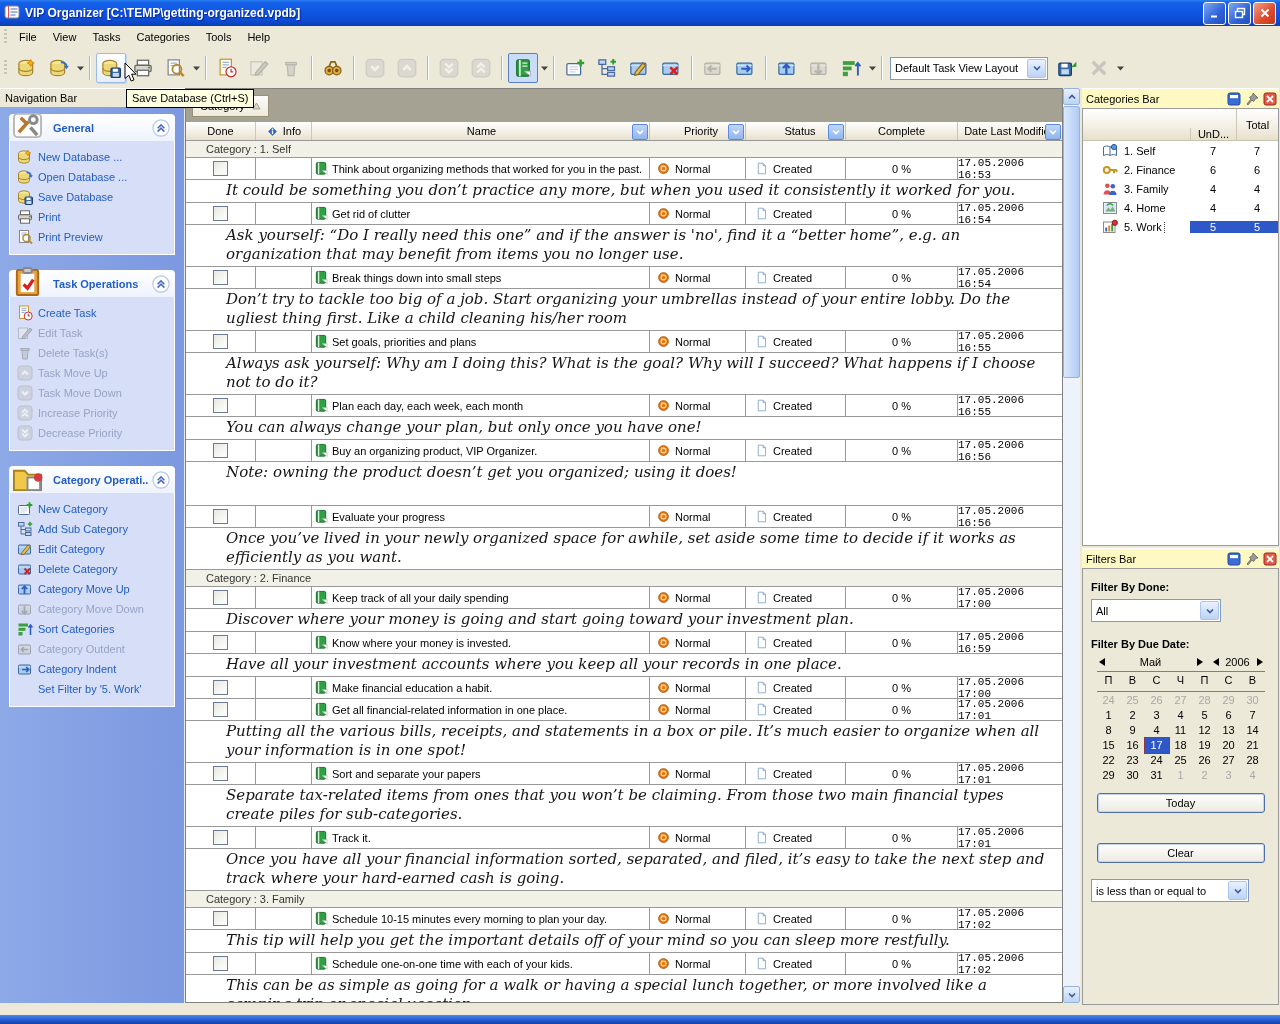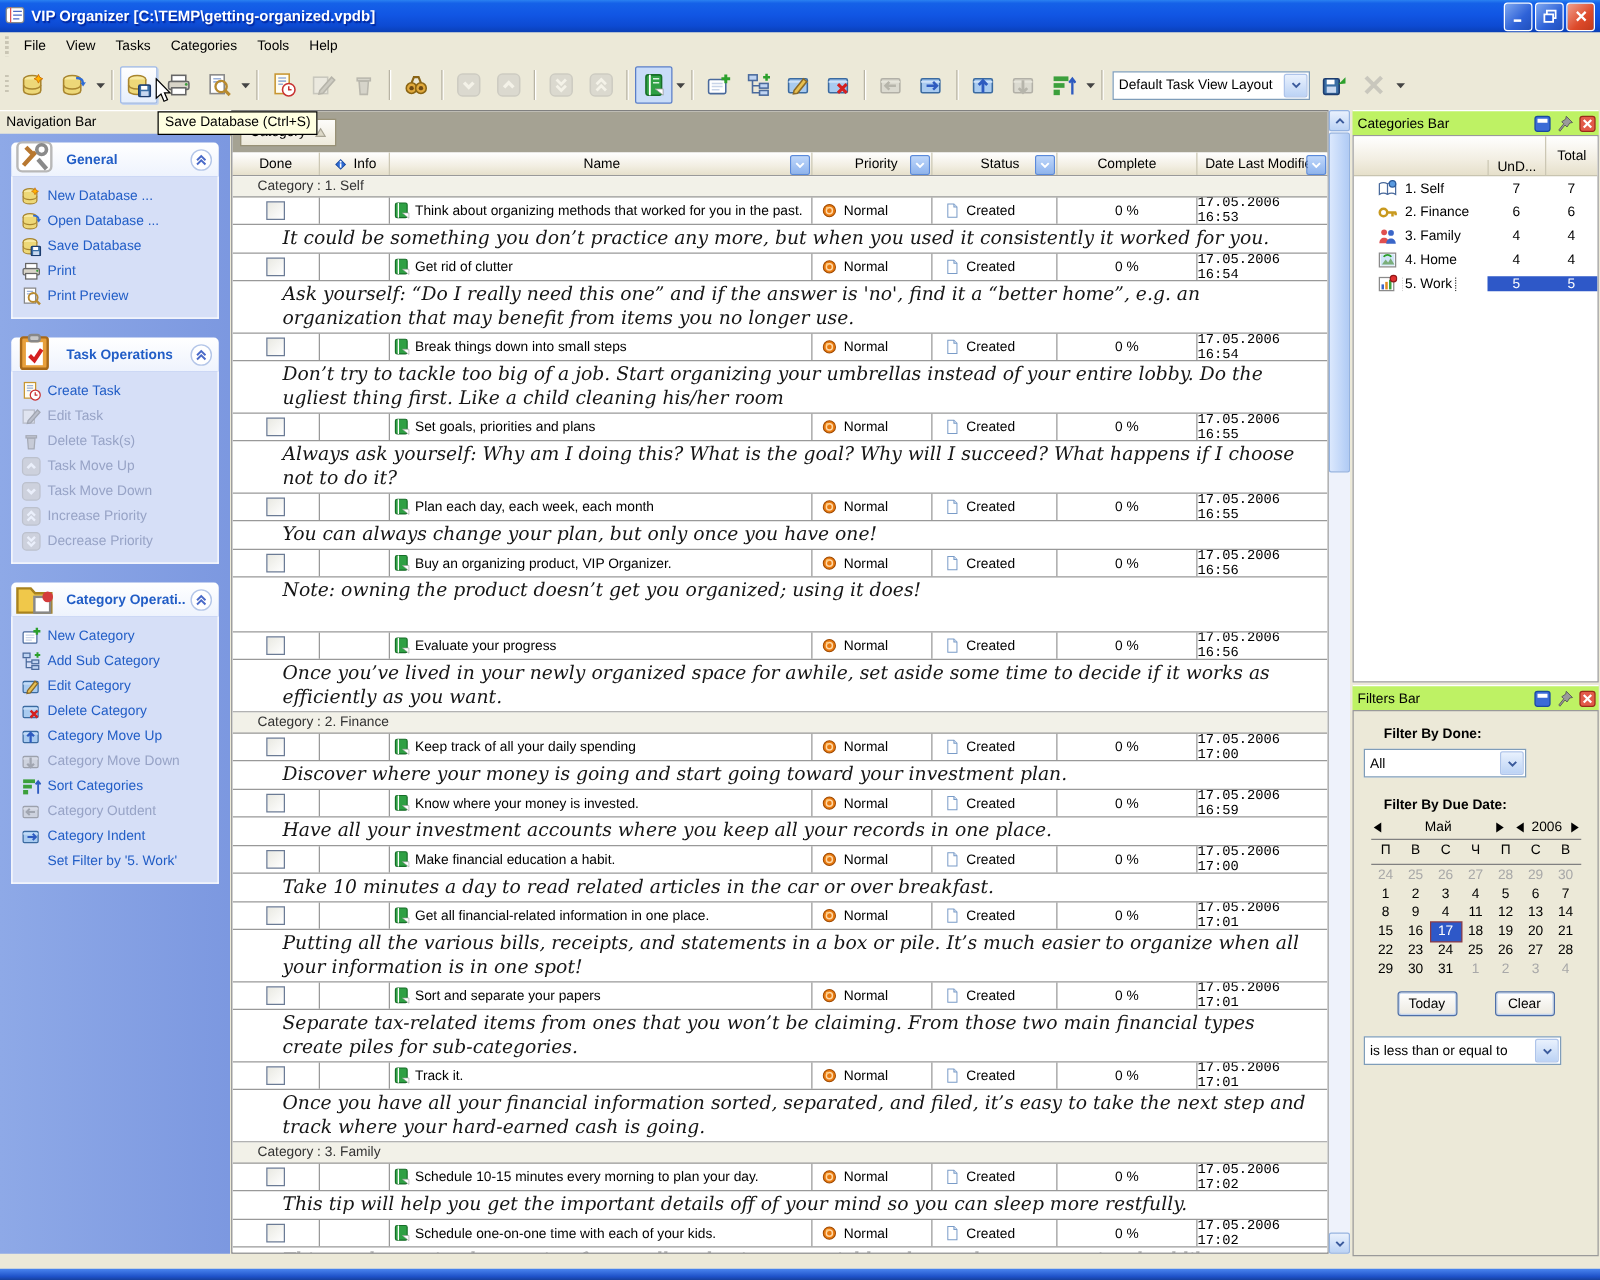--- a/index.html
+++ b/index.html
@@ -71,52 +71,52 @@
   .nrow{border-bottom:1px solid #999;padding:1px 12px 2px 40px;font-family:"DejaVu Serif",serif;font-style:italic;font-size:15px;line-height:19px;color:#151515;min-height:19px;}
   .nrow.tall{min-height:40px;}
 
   
   .vscroll{position:absolute;left:1063px;top:88px;width:17px;height:915px;background:#eef2fb;box-sizing:border-box;}
   .sbtn{position:absolute;left:0;width:17px;height:17px;box-sizing:border-box;border:1px solid #95b3e0;border-radius:2px;background:linear-gradient(#e9f1fd,#bcd3f5);display:flex;align-items:center;justify-content:center;}
   .sthumb{position:absolute;left:0;top:18px;width:17px;height:272px;box-sizing:border-box;border:1px solid #95b3e0;border-radius:2px;background:linear-gradient(90deg,#dbe8fd,#b0cbf5);}
 
   
   .sidebar{position:absolute;left:1082px;width:197px;display:flex;flex-direction:column;}
-  .sbar-hdr{flex:0 0 19px;display:flex;align-items:center;background:#bef264;border-top:1px solid #fff;padding:0 2px 0 4px;font-size:11px;}
+  .sbar-hdr{flex:0 0 19px;display:flex;align-items:center;background:#fef9c3;border-top:1px solid #fff;padding:0 2px 0 4px;font-size:11px;}
   .hbtn{width:15px;height:15px;margin-left:3px;display:flex;align-items:center;justify-content:center;}
   .catcontent{flex:1;background:#fff;border:1px solid #9a9a9a;display:flex;flex-direction:column;overflow:hidden;}
   .catcols{flex:0 0 18px;display:flex;background:linear-gradient(#ffffff,#f2eee2 60%,#e6e0cb);border-bottom:1px solid #c8c4b0;font-size:11px;}
   .ccol{display:flex;align-items:center;justify-content:center;box-sizing:border-box;}
   .ccol.nm{flex:1;}
   .ccol.und{width:46px;border-left:1px solid #ccc7b4;margin-top:19px;}
   .ccol.tot{width:42px;border-left:1px solid #ccc7b4;}
   .catrow{display:flex;align-items:center;height:19px;font-size:11px;}
   .catrow .cicon{width:16px;height:16px;margin:0 4px 0 19px;flex:0 0 16px;}
   .catrow .clabel{flex:1;white-space:nowrap;overflow:hidden;}
   .catrow .clabel span{padding:1px 2px;}
   .catrow .cund{width:46px;text-align:center;}
   .catrow .ctot{width:42px;text-align:center;}
   .catrow.sel .cund,.catrow.sel .ctot{background:#2e58c8;color:#fff;}
   .catrow.sel .clabel span{outline:1px dotted #444;}
 
   .filtcontent{flex:1;background:#ECE9D8;border:1px solid #9a9a9a;padding:8px 8px 0 8px;box-sizing:border-box;overflow:hidden;}
-  .flabel{font-weight:bold;font-size:11px;margin:4px 0 6px 16px;}
+  .flabel{font-weight:bold;font-size:11px;margin:4px 0 6px 0;}
   .filtcontent .xpcombo{width:124px;}
   .condcombo{width:152px !important;margin-top:16px;}
   .cal{width:168px;margin:6px auto 0 auto;}
   .calnav{display:flex;align-items:center;font-size:11px;margin:0 2px;}
   .tri{width:0;height:0;border:4px solid transparent;display:inline-block;}
   .tri.l{border-right:6px solid #000;border-left:0;}
   .tri.r{border-left:6px solid #000;border-right:0;}
   .calline{border-top:1px solid #808080;margin:3px 0 1px 0;}
   .calrow{display:flex;}
   .calrow div{width:24px;height:15px;line-height:15px;text-align:center;font-size:11px;box-sizing:border-box;}
   .calrow .muted{color:#a8a8a8;}
   .calrow .selday{background:#2e58c8;color:#fff;box-shadow:0 0 0 1px #8c3a44;}
-  .calbtns{display:flex;justify-content:center;gap:30px;margin-top:10px;}
+  .calbtns{display:flex;justify-content:space-between;gap:30px;margin-top:10px;flex-direction:column;}
   .xbtn{min-width:48px;height:20px;font-size:11px;font-family:"Liberation Sans",sans-serif;background:linear-gradient(#ffffff,#ece9e0);border:1px solid #4e6fa8;border-radius:3px;box-shadow:inset 0 0 0 1px #c3d4ee;}
 
   
   .tooltip{position:absolute;left:126px;top:89px;height:15px;line-height:15px;padding:1px 5px;background:#ffffe1;border:1px solid #000;font-size:11px;z-index:50;white-space:nowrap;}
   .cursor{position:absolute;left:124px;top:62px;z-index:60;}
   .bottomstrip{position:absolute;left:0;bottom:0;width:1280px;height:9px;background:linear-gradient(#4a85f0,#1e51c8 70%,#16409e);}
 </style>
 </head>
 <body>
 
@@ -1049,21 +1049,20 @@
               <svg viewBox="0 0 16 16" width="13" height="13">
                 <path d="M4 1.5h6l3 3v10H4z" fill="#fff" stroke="#7a9cc8"></path>
                 <path d="M10 1.5v3h3" fill="#d8e4f4" stroke="#7a9cc8"></path>
               </svg>
             </span>
             <span>Created</span>
           </span>
           <span class="tcell c-complete">0 %</span>
           <span class="tcell c-date">17.05.2006 17:00</span>
         </div>
-        <div class="nrow">Take 10 minutes a day to read related articles in the car or over breakfast.</div>
         <div class="trow">
           <span class="tcell c-done">
             <span class="cb"></span>
           </span>
           <span class="tcell c-info"></span>
           <span class="tcell c-name">
             <span style="display: inline-flex;">
               <svg viewBox="0 0 16 16" width="15" height="15">
                 <rect x="2.5" y="1.5" width="10" height="12.5" rx="1.5" fill="#2fa044" stroke="#176e28"></rect>
                 <path d="M5 1.5v12.5" stroke="#fff" stroke-width="1.1"></path>

